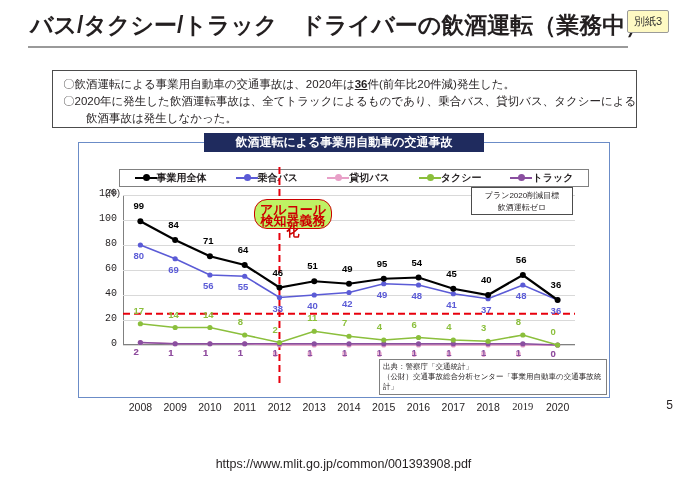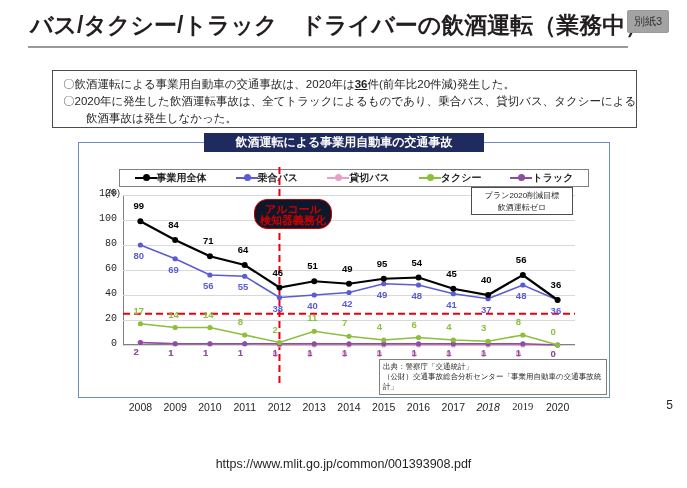--- a/index.html
+++ b/index.html
@@ -13,21 +13,21 @@
   .title-row{position:absolute;left:30px;top:8px;width:630px;height:40px;}
   .title{
     font-size:23px;font-weight:bold;letter-spacing:0px;color:#231f20;
     white-space:nowrap;line-height:34px;
   }
   .title-underline{
     position:absolute;left:28px;top:46px;width:600px;height:2px;background:#9a9a9a;
   }
   .badge{
     position:absolute;right:18px;top:10px;
-    border:1px solid #9a9a9a;background:#a3a3a3;color:#333;
+    border:1px solid #9a9a9a;background:#fef9c3;color:#333;
     font-size:11px;padding:3px 6px;border-radius:2px;white-space:nowrap;
   }
   
   .bullets{
     position:absolute;left:52px;top:70px;width:585px;height:58px;
     border:1px solid #4c4c4c;background:#fff;padding:6px 10px;box-sizing:border-box;
   }
   .bullets p{margin:0 0 2px 0;font-size:11.5px;line-height:15px;white-space:nowrap;}
   .ul{text-decoration:underline;font-weight:bold;}
   
@@ -63,22 +63,22 @@
   svg.series{position:absolute;left:0;top:0;overflow:visible;}
   .dl{position:absolute;font-size:9.5px;font-weight:bold;white-space:nowrap;}
   .dl.black{color:#000;}
   .dl.blue{color:#5b5bd6;}
   .dl.green{color:#8bbf3c;}
   .dl.pink{color:#e8a0c8;}
   .dl.purple{color:#8a4fa0;}
   
   .anno-alc{
     position:absolute;left:175px;top:56px;width:78px;height:30px;
-    border:1px solid #cc0000;border-radius:13px;background:#0f172a;
-    color:#cc0000;font-size:11px;font-weight:bold;text-align:center;
+    border:1px solid #cc0000;border-radius:13px;background:#bef264;
+    color:#cc0000;font-size:13px;font-weight:bold;text-align:center;
     line-height:11px;padding-top:4px;box-sizing:border-box;
   }
   .anno-plan{
     position:absolute;left:392px;top:44px;width:102px;height:28px;
     border:1px solid #4c4c4c;background:#fff;color:#231f20;
     font-size:8px;text-align:center;line-height:12px;padding-top:2px;box-sizing:border-box;
   }
   .source{
     position:absolute;left:300px;top:216px;width:228px;
     font-size:7.5px;line-height:10px;color:#231f20;
@@ -169,21 +169,21 @@
         <div class="xlab" style="left: -4.61538px;">2008</div>
         <div class="xlab" style="left: 30.1538px;">2009</div>
         <div class="xlab" style="left: 64.9231px;">2010</div>
         <div class="xlab" style="left: 99.6923px;">2011</div>
         <div class="xlab" style="left: 134.462px;">2012</div>
         <div class="xlab" style="left: 169.231px;">2013</div>
         <div class="xlab" style="left: 204px;">2014</div>
         <div class="xlab" style="left: 238.769px;">2015</div>
         <div class="xlab" style="left: 273.538px;">2016</div>
         <div class="xlab" style="left: 308.308px;">2017</div>
-        <div class="xlab" style="left: 343.077px; font-style: italic;">2018</div>
+        <div class="xlab" style="left: 343.077px;">2018</div>
         <div class="xlab" style="left: 377.846px; font-family: Liberation Serif, serif;">2019</div>
         <div class="xlab" style="left: 412.615px;">2020</div>
         <svg class="series" width="452" height="150">
           <line x1="0" x2="452" y1="118.75" y2="118.75" stroke="#e8000d" stroke-width="2" stroke-dasharray="7,4"></line>
           <line x1="156.46153846153845" x2="156.46153846153845" y1="-28" y2="188" stroke="#e8000d" stroke-width="2" stroke-dasharray="7,4"></line>
           <polyline points="17.384615384615383,147.5 52.153846153846146,148.75 86.92307692307692,148.75 121.69230769230768,148.75 156.46153846153845,150 191.23076923076923,150 225.99999999999997,150 260.7692307692308,150 295.5384615384615,150 330.30769230769226,150 365.07692307692304,150 399.8461538461538,150 434.6153846153846,150" fill="none" stroke="#e8a0c8" stroke-width="1.6"></polyline>
           <circle cx="17.384615384615383" cy="147.5" r="2.6" fill="#e8a0c8"></circle>
           <circle cx="52.153846153846146" cy="148.75" r="2.6" fill="#e8a0c8"></circle>
           <circle cx="86.92307692307692" cy="148.75" r="2.6" fill="#e8a0c8"></circle>
           <circle cx="121.69230769230768" cy="148.75" r="2.6" fill="#e8a0c8"></circle>

